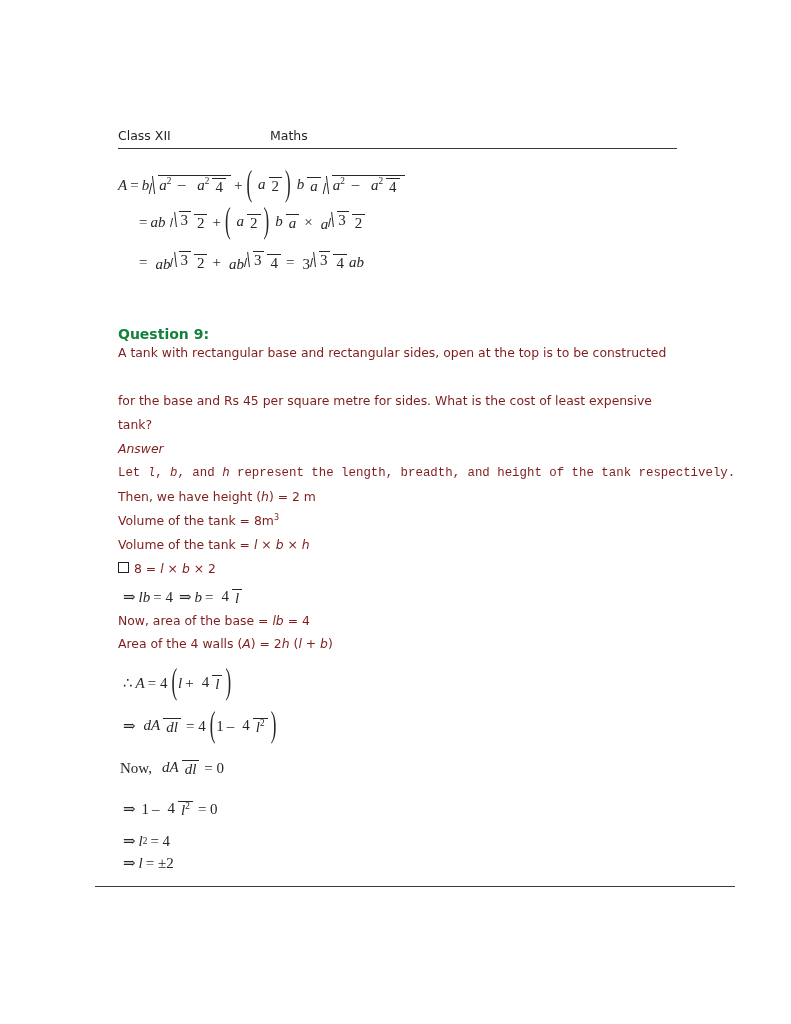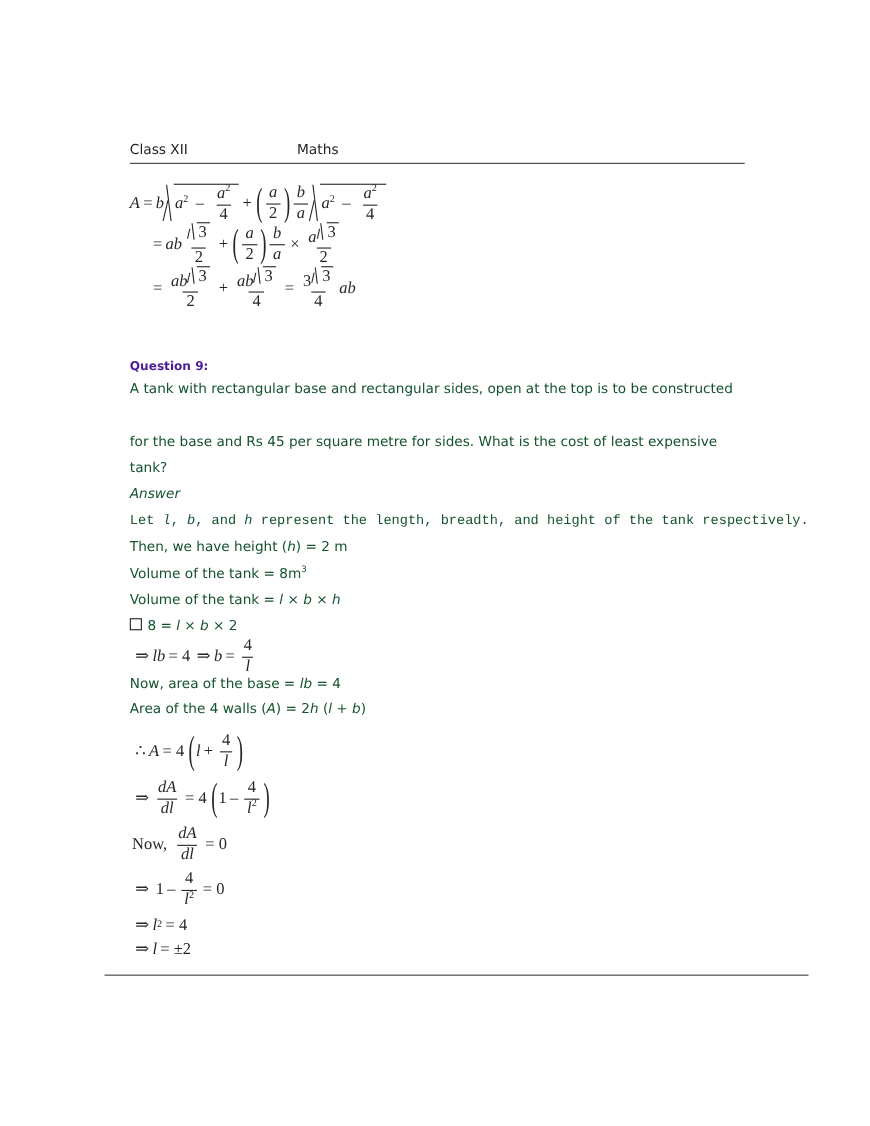--- a/index.html
+++ b/index.html
@@ -62,21 +62,21 @@
     align-items: center;
     white-space: nowrap;
     line-height: 1;
   }
   .it { font-style: italic; }
   .eq-op { margin: 0 3px; }
 
   
   .frac {
     display: inline-flex;
-    flex-direction: column;
+    flex-direction: row;
     align-items: center;
     vertical-align: middle;
     margin: 0 2px;
     line-height: 1.04;
   }
   .frac > .num { padding: 0 3px; }
   .frac > .den {
     padding: 0 3px;
     border-top: 1px solid #26262a;
     margin-top: 1px;
@@ -126,30 +126,30 @@
     margin: 0 1px;
   }
 
   .sup { font-size: 0.62em; vertical-align: super; line-height: 0; }
 
   
   .txt {
     position: absolute;
     font-family: "DejaVu Sans", sans-serif;
     font-size: 12.4px;
-    color: #14532d;
+    color: #7f1d1d;
     white-space: nowrap;
     line-height: 1.2;
   }
   .qlabel {
     position: absolute;
     font-family: "DejaVu Sans", sans-serif;
-    font-size: 11px;
+    font-size: 14px;
     font-weight: bold;
-    color: #4c1d95;
+    color: #15803d;
     white-space: nowrap;
   }
   .small-sup {
     font-size: 8px;
     vertical-align: super;
     line-height: 0;
   }
   .boxglyph {
     display: inline-block;
     width: 9px; height: 9px;

